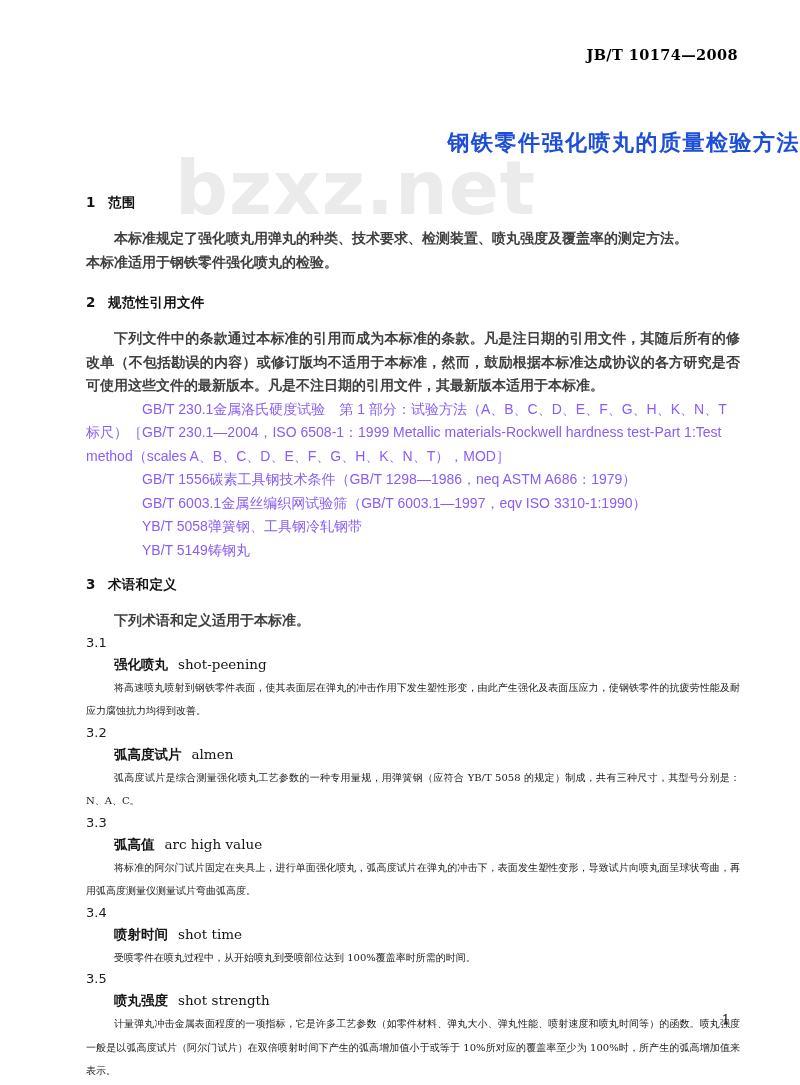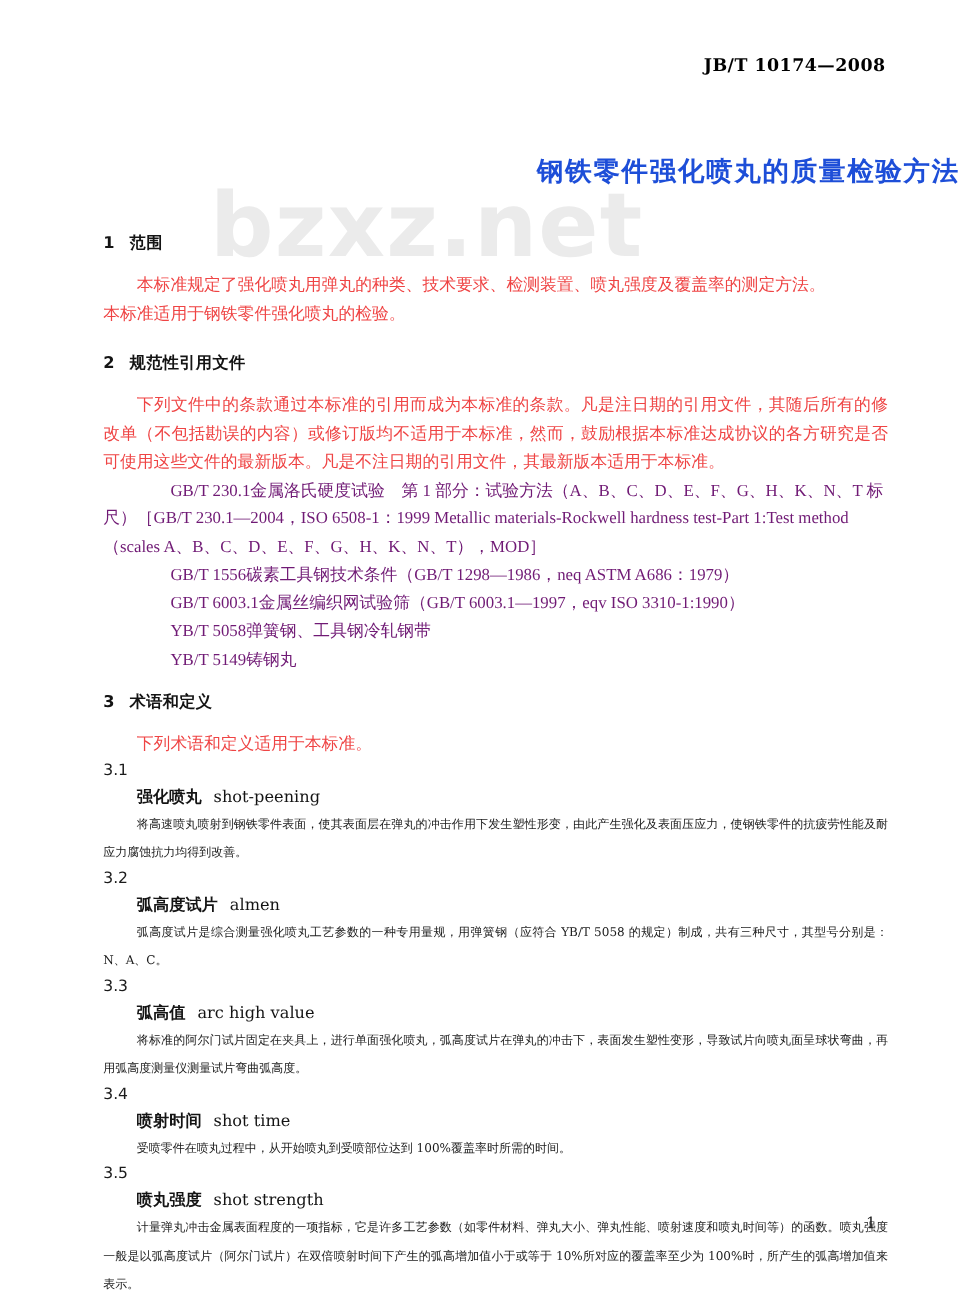--- a/index.html
+++ b/index.html
@@ -85,46 +85,47 @@
   }
   .sec-head .num {
     display: inline-block;
     min-width: 22px;
   }
 
   .para {
     font-family: "DejaVu Serif", "Liberation Serif", serif;
     font-size: 14px;
     line-height: 23.5px;
-    color: #ef4444;
+    color: #404040;
     margin: 0;
     text-align: justify;
     text-justify: inter-ideograph;
+    font-weight: bold;
   }
   .para.indent {
     text-indent: 28px;
   }
   .para.noindent {
     text-indent: 0;
   }
 
   .block-gap-sm { height: 9px; }
   .block-gap-md { height: 14px; }
   .block-gap-lg { height: 20px; }
 
   .ref-list {
     margin: 0;
     padding: 0;
     list-style: none;
   }
   .ref-item {
-    font-family: Liberation Serif, serif;
+    font-family: Liberation Sans, sans-serif;
     font-size: 14px;
     line-height: 23.5px;
-    color: #701a75;
+    color: #8b5cf6;
     text-indent: 28px;
   }
   .ref-code {
     display: inline-block;
     min-width: 78px;
   }
 
   .term-num {
     font-family: "DejaVu Sans", "Liberation Sans", sans-serif;
     font-size: 13px;

